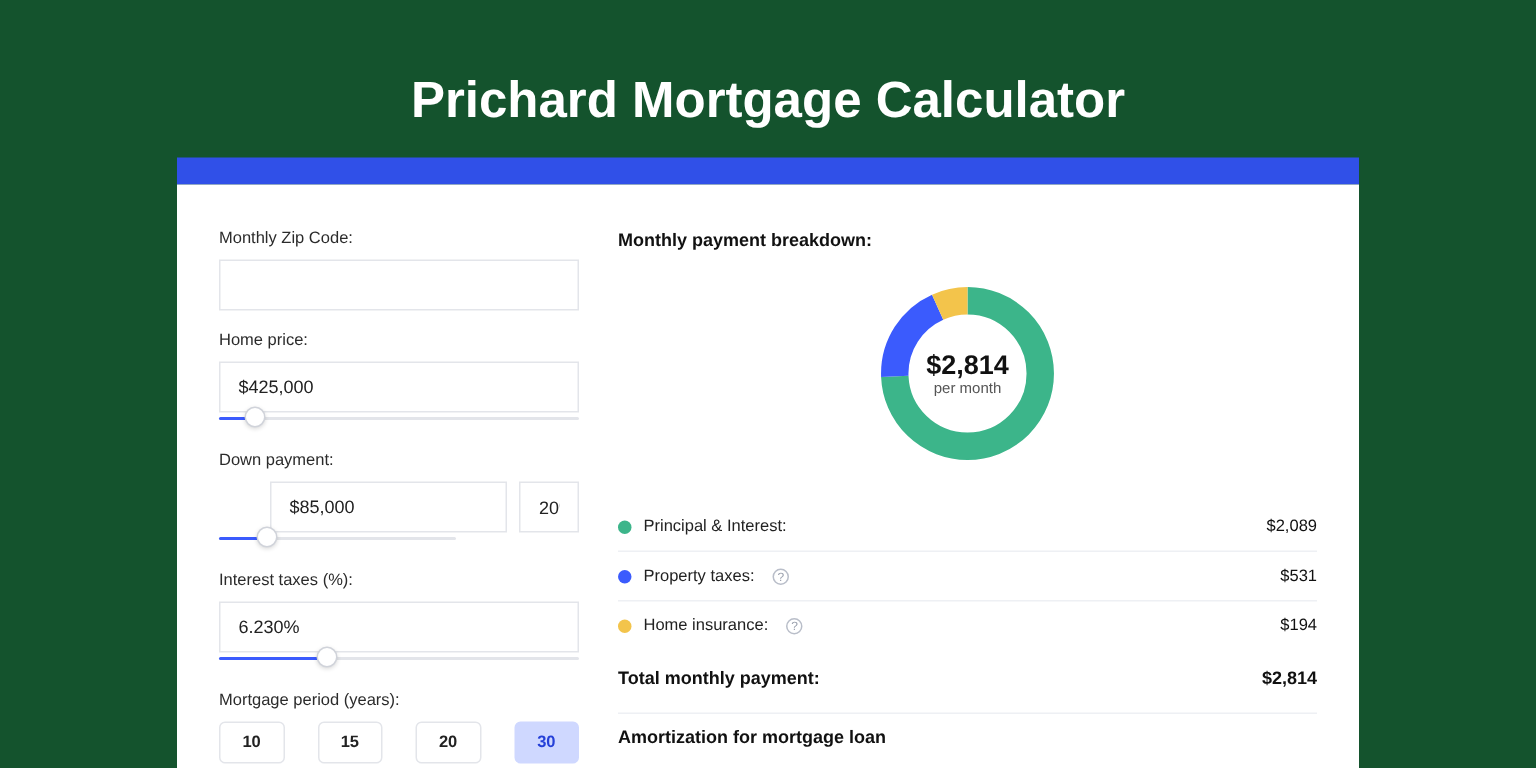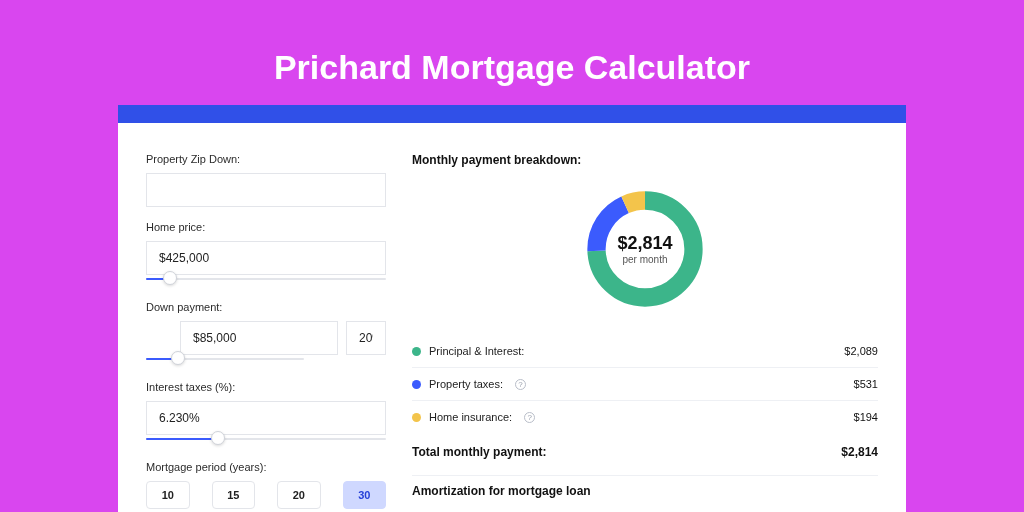--- a/index.html
+++ b/index.html
@@ -1,19 +1,19 @@
 <!DOCTYPE html>
 <html><head>
 <meta charset="utf-8">
 <style>
   * { box-sizing: border-box; margin: 0; padding: 0; }
   html, body { width: 1024px; height: 512px; overflow: hidden; font-family: -apple-system, BlinkMacSystemFont, "Segoe UI", Arial, sans-serif; }
   .stage {
     width: 1024px; height: 512px;
-    background: #d946ef;
+    background: #14532d;
     position: relative;
   }
   .title {
     text-align: center;
     color: #fff;
     font-weight: 700;
     font-size: 34px;
     padding-top: 48px;
     padding-bottom: 18px;
   }
@@ -119,21 +119,21 @@
 
 <div class="stage">
   <h1 class="title">Prichard Mortgage Calculator</h1>
   <div class="tab-strip"></div>
 
   <div class="card">
 
     <div class="left">
 
       <div class="group">
-        <div class="label">Property Zip Down:</div>
+        <div class="label">Monthly Zip Code:</div>
         <input class="field" value="" style="">
       </div>
 
       <div class="group">
         <div class="label">Home price:</div>
         <input class="field" value="$425,000" style="">
         <div class="slider-wrap">
           <div class="slider-track"></div>
           <div class="slider-fill" id="price-fill" style="width: 10%;"></div>
           <div class="slider-thumb" id="price-thumb" style="left: 10%;"></div>

